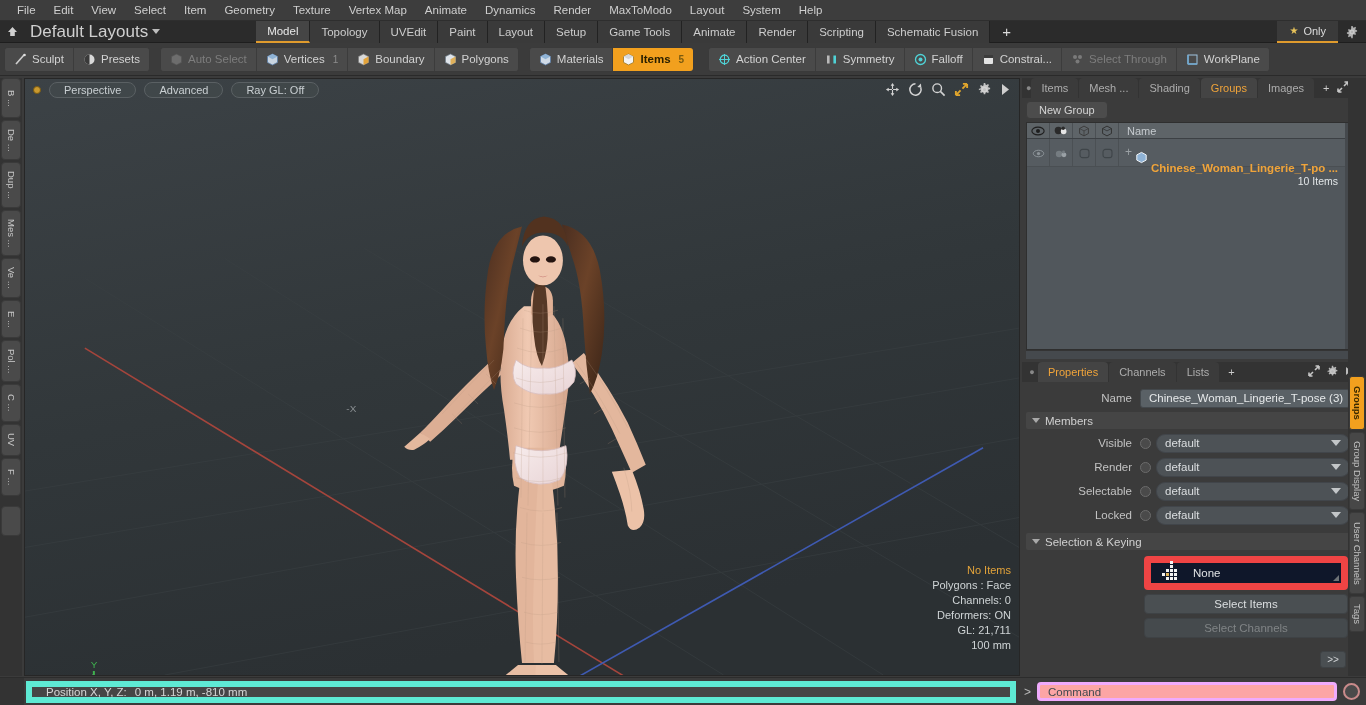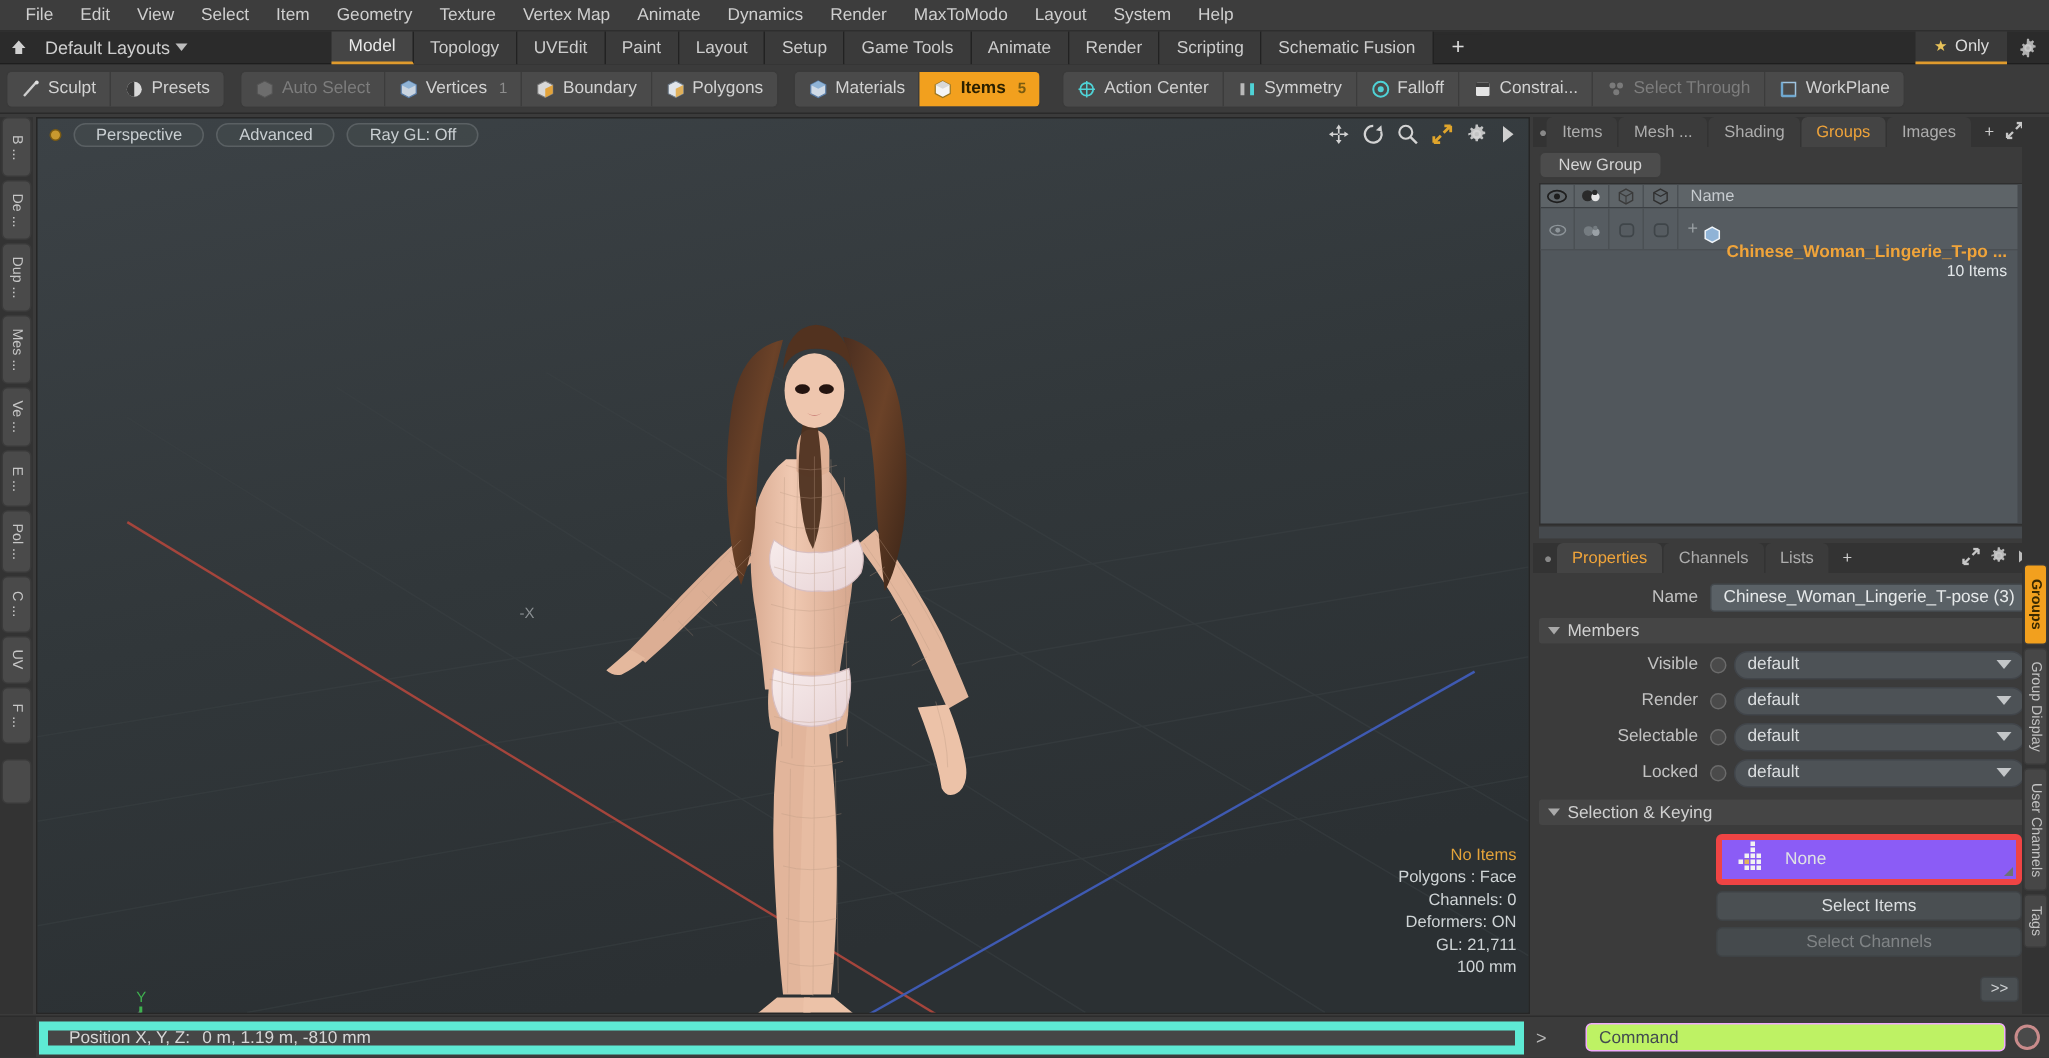--- a/index.html
+++ b/index.html
@@ -27,21 +27,21 @@
   
   .layoutbar {
     position: absolute; left: 0; top: 21px; width: 1366px; height: 22px;
     background: #2b2b2b; display: flex; align-items: center;
     border-bottom: 1px solid #1e1e1e;
   }
   .lb-home {
     width: 24px; height: 20px; display: flex; align-items: center; justify-content: center;
     color: #d8d8d8;
   }
-  .lb-layouts { color: #cfcfcf; font-size: 12px; padding: 0 6px; display: flex; align-items: center; gap: 4px; }
+  .lb-layouts { color: #cfcfcf; font-size: 17px; padding: 0 6px; display: flex; align-items: center; gap: 4px; }
   .caret-dn { width: 0; height: 0; border-left: 4px solid transparent; border-right: 4px solid transparent; border-top: 5px solid #bdbdbd; }
   .lb-tabs { display: flex; align-items: stretch; height: 22px; margin-left: 90px; }
   .lb-tab {
     padding: 0 11px; display: flex; align-items: center; justify-content: center;
     background: #3a3a3a; color: #cdcdcd; font-size: 11.5px;
     border-right: 1px solid #222; white-space: nowrap;
   }
   .lb-tab.active { background: #454545; color: #e8e8e8; border-bottom: 2px solid #e09b2d; }
   .lb-plus { padding: 0 12px; display:flex; align-items:center; color: #dcdcdc; font-size: 15px; background:#2b2b2b; }
   .lb-right { margin-left: auto; display: flex; align-items: stretch; height: 22px; }
@@ -183,22 +183,22 @@
   .tri { width:0;height:0;border-left:4px solid transparent;border-right:4px solid transparent;border-top:5px solid #a9a9a9; }
   .dd-wrap { flex: 1; display: flex; align-items: center; gap: 5px; }
   .dd-knob { width: 11px; height: 11px; border-radius: 50%; border: 1px solid #6b6b6b; background: #4a4a4a; flex:0 0 auto; }
   .dd {
     flex: 1; height: 19px; background: #4d5256; border: 1px solid #41454a; border-radius: 9px;
     display: flex; align-items: center; padding: 0 8px; color: #dcdfe1; font-size: 11.5px;
     position: relative;
   }
   .dd .arr { position: absolute; right: 8px; width:0;height:0;border-left:5px solid transparent;border-right:5px solid transparent;border-top:6px solid #c3c6c8; }
   .sel-box {
-    margin-left: 122px; margin-right: 10px; height: 34px; background: #8b5cf6;
-    border: 4px solid #ef4444; border-radius: 4px; display: flex; align-items: center;
+    margin-left: 122px; margin-right: 10px; height: 34px; background: #0f172a;
+    border: 7px solid #ef4444; border-radius: 4px; display: flex; align-items: center;
     gap: 10px; padding-left: 10px; color: #dfe2e4; font-size: 11.5px; position: relative;
   }
   .sel-box .corner { position:absolute; right: 2px; bottom: 2px; width:0;height:0;border-left:6px solid transparent;border-bottom:6px solid #6d7276; }
   .btn-wide {
     margin: 4px 10px 0 122px; height: 20px; background: #4a4f52; border: 1px solid #3e4245;
     border-radius: 4px; display: flex; align-items: center; justify-content: center;
     color: #dcdfe1; font-size: 11.5px;
   }
   .btn-wide.disabled { color: #808486; background: #454a4d; }
   .btn-dd {
@@ -225,22 +225,22 @@
   }
   .bb-left-pad { width: 24px; height: 100%; background: #333; }
   .status {
     flex: 0 0 990px; height: 22px; margin-left: 2px; background: #464646;
     border: 6px solid #5eead4; display: flex; align-items: center;
     padding-left: 14px; color: #d6d6d6; font-size: 11.5px; gap: 8px;
   }
   .cmdwrap { display: flex; align-items: center; gap: 6px; margin-left: 8px; flex: 1; padding-right: 6px; }
   .cmd-prompt { color: #b9b9b9; font-size: 12px; }
   .cmd-input {
-    flex: 1; height: 19px; background: #bef264; border: 1px solid #f0abfc; border-radius: 4px;
-    display: flex; align-items: center; padding: 0 8px; color: #424a50; font-size: 11.5px; margin-left: 20px;
+    flex: 1; height: 19px; background: #fca5a5; border: 3px solid #f0abfc; border-radius: 4px;
+    display: flex; align-items: center; padding: 0 8px; color: #424a50; font-size: 11.5px;
   }
   .cmd-circle {
     width: 17px; height: 17px; border-radius: 50%; border: 2px solid #c98b8b; background: #4a4a4a;
   }
 </style>
 </head>
 <body>
 
 <div id="app">
 

